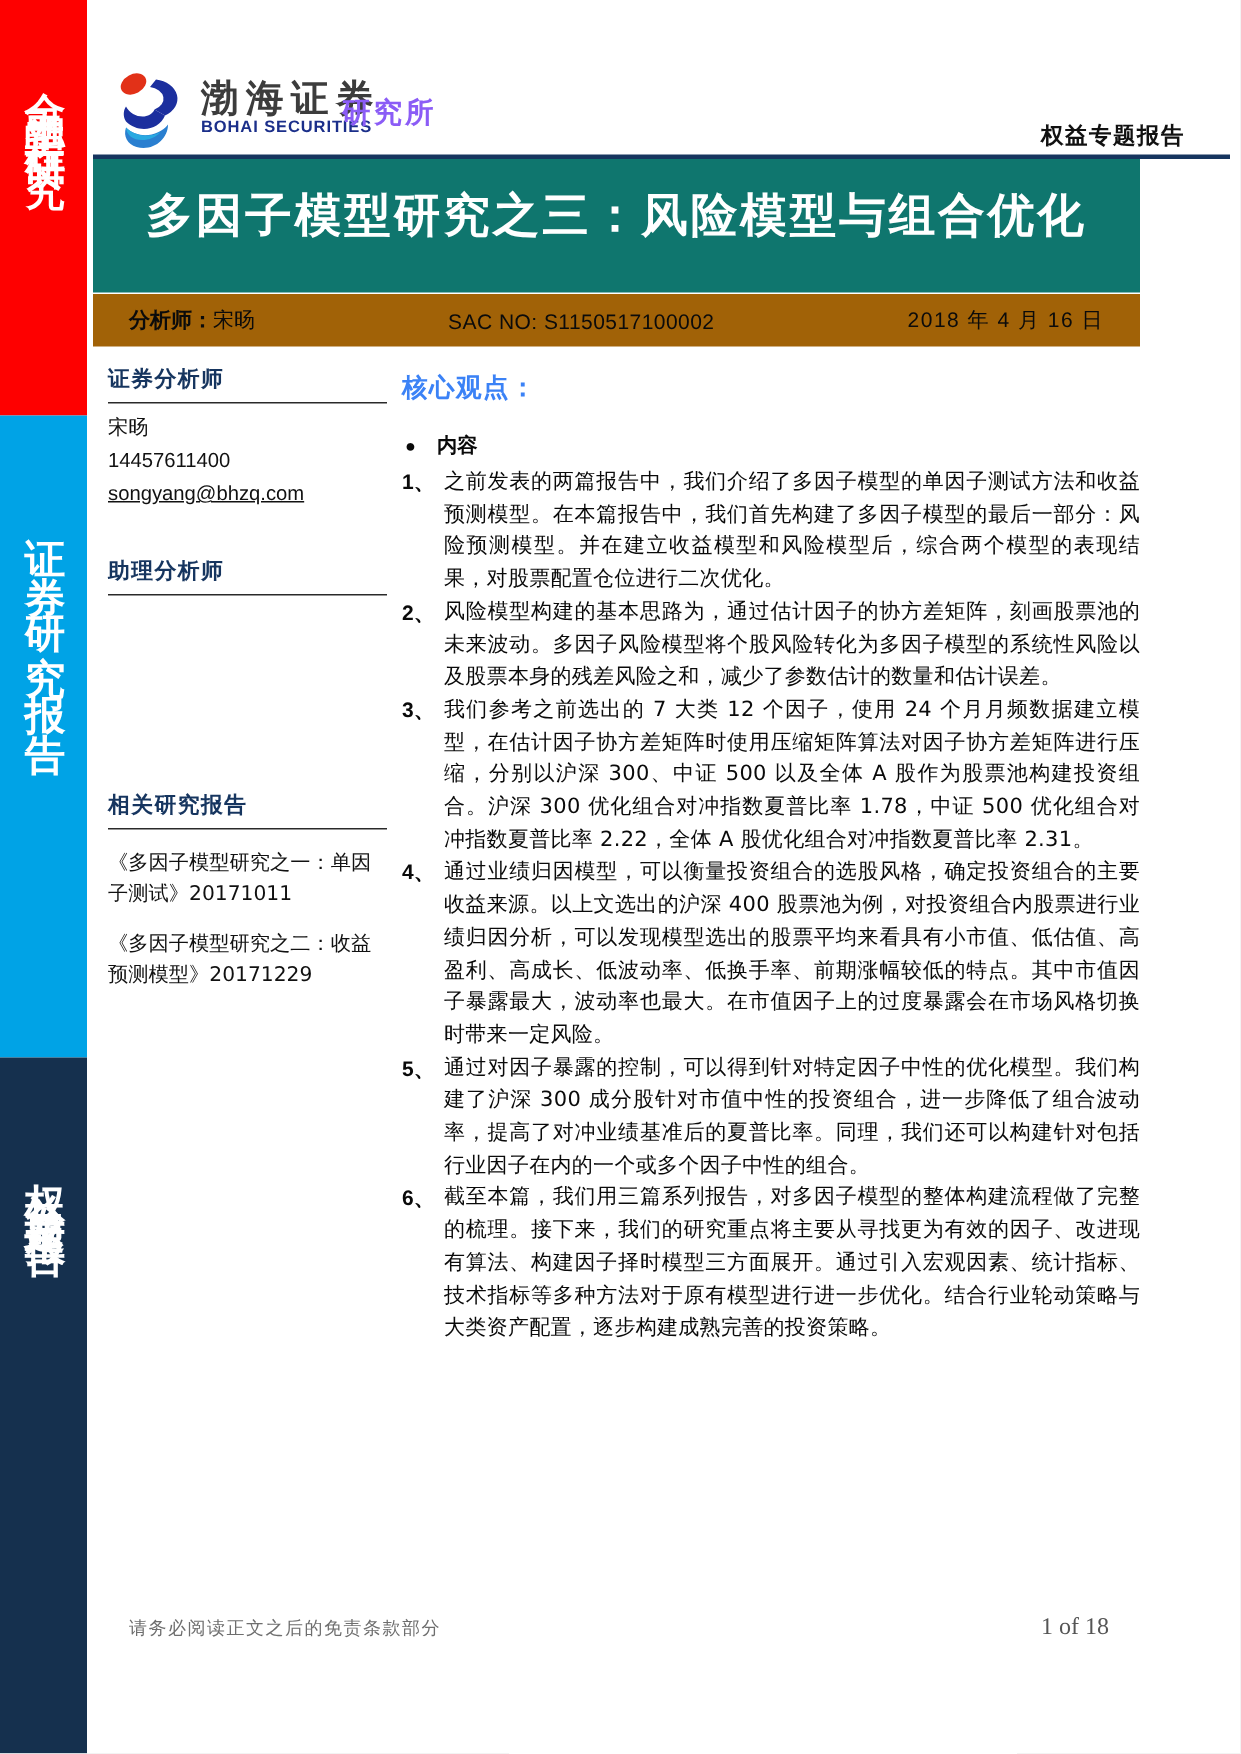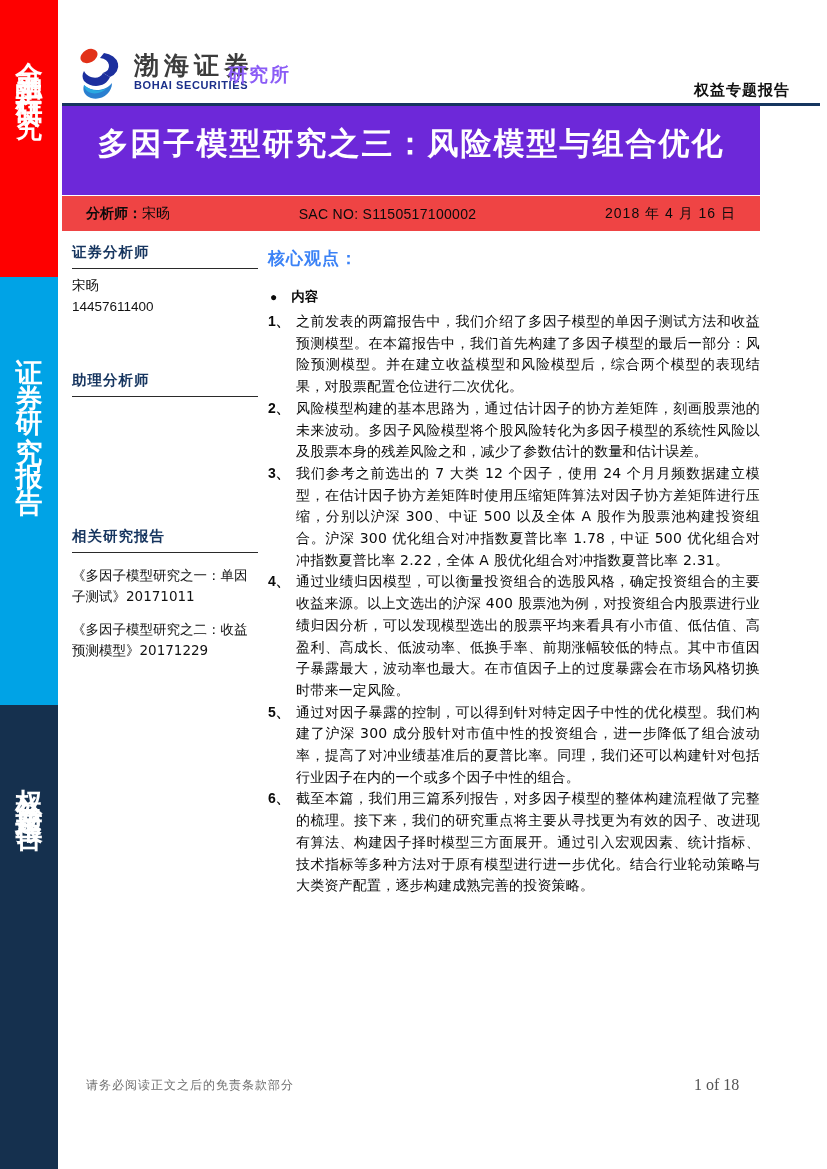--- a/index.html
+++ b/index.html
@@ -34,31 +34,31 @@
   .dept { position:absolute; left:228px; top:62px; font-size:19px; font-weight:bold; color:#8b5cf6; letter-spacing:2px; }
   .report-type {
     position:absolute; right:37px; top:81px;
     font-size:15px; font-weight:bold; color:#111; letter-spacing:1px;
   }
   .top-rule { position:absolute; left:62px; top:103px; width:758px; height:3px; background:#16355f; }
 
   
   .banner {
     position:absolute; left:62px; top:106px; width:698px; height:89px;
-    background:#6d28d9; display:flex; align-items:center; justify-content:center;
+    background:#0f766e; display:flex; align-items:center; justify-content:center;
   }
   .banner-title {
     color:#ffffff; font-size:31px; font-weight:bold; letter-spacing:2px;
     padding-bottom:14px;
   }
 
   
   .meta-bar {
     position:absolute; left:62px; top:196px; width:698px; height:35px;
-    background:#ef4444; display:flex; align-items:center; justify-content:space-between;
+    background:#a16207; display:flex; align-items:center; justify-content:space-between;
     padding:0 24px; color:#0b0b0b; font-size:14px;
   }
   .meta-left b { font-weight:bold; }
   .meta-center { letter-spacing:0.3px; }
   .meta-right { letter-spacing:1px; }
 
   
   .info-col { position:absolute; left:72px; width:186px; color:#111; }
   .sec-title {
     color:#16355f; font-weight:bold; font-size:14.5px;
@@ -146,20 +146,21 @@
     </div>
     <div class="meta-center">SAC NO:  S1150517100002</div>
     <div class="meta-right">2018 年 4 月 16 日</div>
   </div>
 
   <div class="info-col sec-1">
     <div class="sec-title kai">证券分析师</div>
     <div class="sec-body">
       <div class="kai">宋旸</div>
       <div>14457611400</div>
+      <div><a href="#" class="email-link">songyang@bhzq.com</a></div>
     </div>
   </div>
 
   <div class="info-col sec-2">
     <div class="sec-title kai">助理分析师</div>
   </div>
 
   <div class="info-col sec-3">
     <div class="sec-title kai">相关研究报告</div>
     <div class="report-item kai">《多因子模型研究之一：单因子测试》20171011</div>

